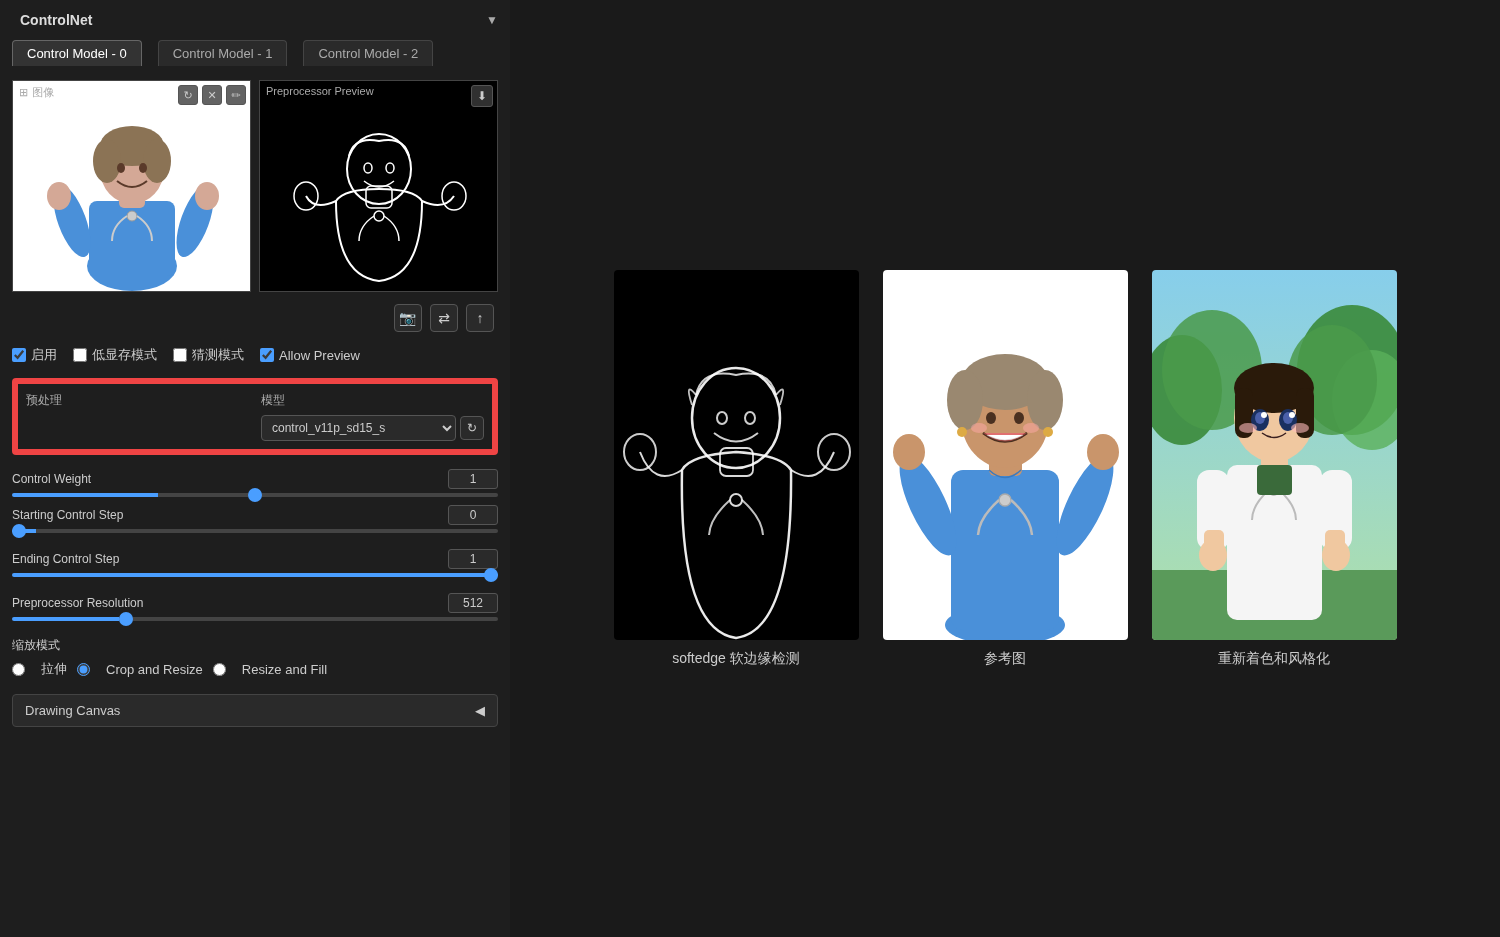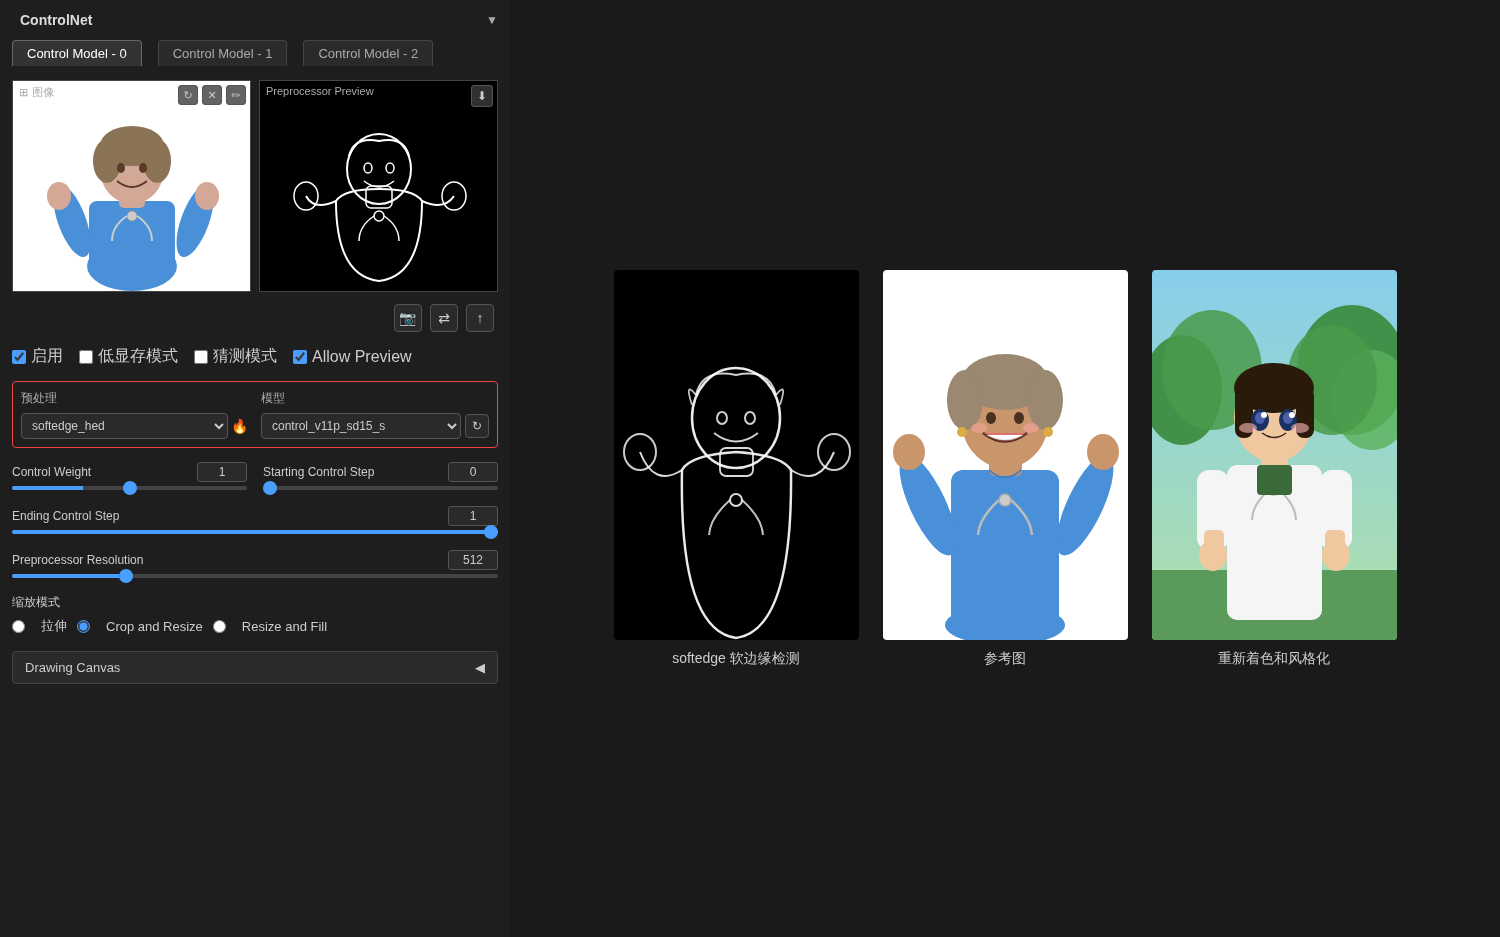--- a/index.html
+++ b/index.html
@@ -183,27 +183,27 @@
     }
 
     .checkbox-item input[type="checkbox"] {
       accent-color: #4a9eff;
       width: 14px;
       height: 14px;
     }
 
     .checkbox-item label {
       color: #ccc;
-      font-size: 16px;
+      font-size: 13px;
       cursor: pointer;
     }
 
     
     .model-section {
-      border: 1px solid #ef4444;
+      border: 6px solid #ef4444;
       border-radius: 4px;
       padding: 8px;
       margin-bottom: 6px;
     }
 
     .model-row {
       display: flex;
       gap: 12px;
     }
 
@@ -287,21 +287,21 @@
       -webkit-appearance: none;
       width: 14px;
       height: 14px;
       background: #4a9eff;
       border-radius: 50%;
       cursor: pointer;
     }
 
     .two-col-slider {
       display: grid;
-      grid-template-columns: 1fr 1fr;
+      grid-template-columns: 1fr;
       gap: 8px 16px;
       margin-bottom: 8px;
     }
 
     .slider-col {
       display: flex;
       flex-direction: column;
     }
 
     .slider-header {
@@ -541,26 +541,20 @@
     <div class="checkbox-item">
       <input type="checkbox" checked="" id="cb-preview" style="">
       <label for="cb-preview">Allow Preview</label>
     </div>
   </div>
 
   <div class="model-section">
     <div class="model-row">
       <div class="model-col">
         <div class="model-label">预处理</div>
-        <div class="model-select-row">
-          <select class="model-select">
-            <option>softedge_hed</option>
-          </select>
-          <span class="fire-icon">🔥</span>
-        </div>
       </div>
       <div class="model-col">
         <div class="model-label">模型</div>
         <div class="model-select-row">
           <select class="model-select">
             <option>control_v11p_sd15_s</option>
           </select>
           <div class="refresh-btn">↻</div>
         </div>
       </div>

